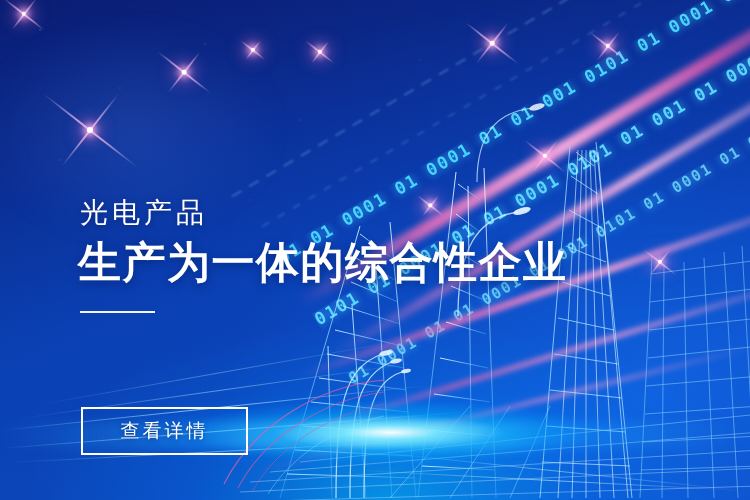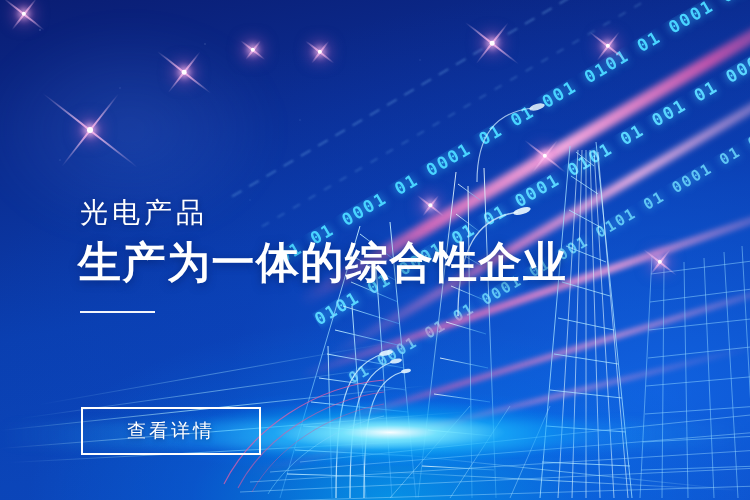--- a/index.html
+++ b/index.html
@@ -62,21 +62,21 @@
   
   .content{position:absolute;left:0;top:0;width:100%;height:100%;}
   .eyebrow{position:absolute;left:80px;top:194px;font-size:28px;font-weight:400;color:#ffffff;
     letter-spacing:4px;text-shadow:0 1px 5px rgba(0,25,90,.55);}
   .headline{position:absolute;left:78px;top:234px;font-size:43px;font-weight:bold;color:#ffffff;
     letter-spacing:1.5px;white-space:nowrap;text-shadow:0 2px 9px rgba(0,30,100,.6);}
   .rule{position:absolute;left:80px;top:311px;width:75px;height:2px;background:#ffffff;opacity:.95;}
   .desc{position:absolute;left:80px;top:324px;width:600px;font-size:13.5px;line-height:24px;color:#ffffff;
     letter-spacing:.4px;text-shadow:0 1px 5px rgba(0,25,90,.7);}
   .desc span{display:block;white-space:nowrap;}
-  .cta{position:absolute;left:81px;top:407px;width:180px;height:48px;border:2px solid #ffffff;
+  .cta{position:absolute;left:81px;top:407px;width:167px;height:48px;border:2px solid #ffffff;
     background:transparent;color:#ffffff;font-size:19px;letter-spacing:3px;cursor:pointer;
     display:flex;align-items:center;justify-content:center;font-family:inherit;
     text-shadow:0 1px 5px rgba(0,25,90,.6);}
 </style>
 </head>
 <body>
 
 <div class="banner">
 
   <div class="dots"></div>

